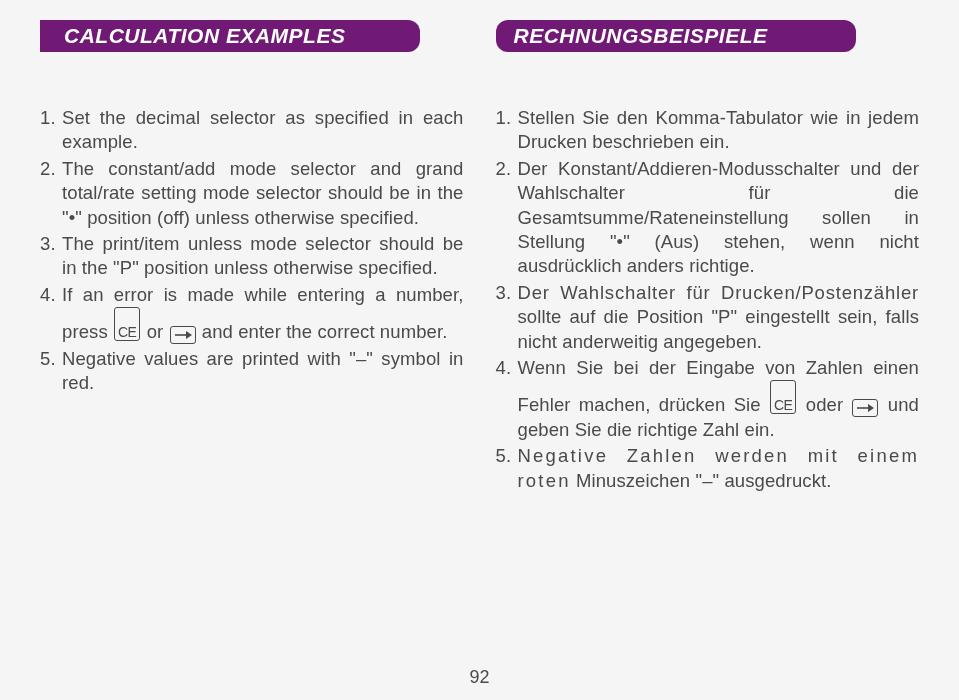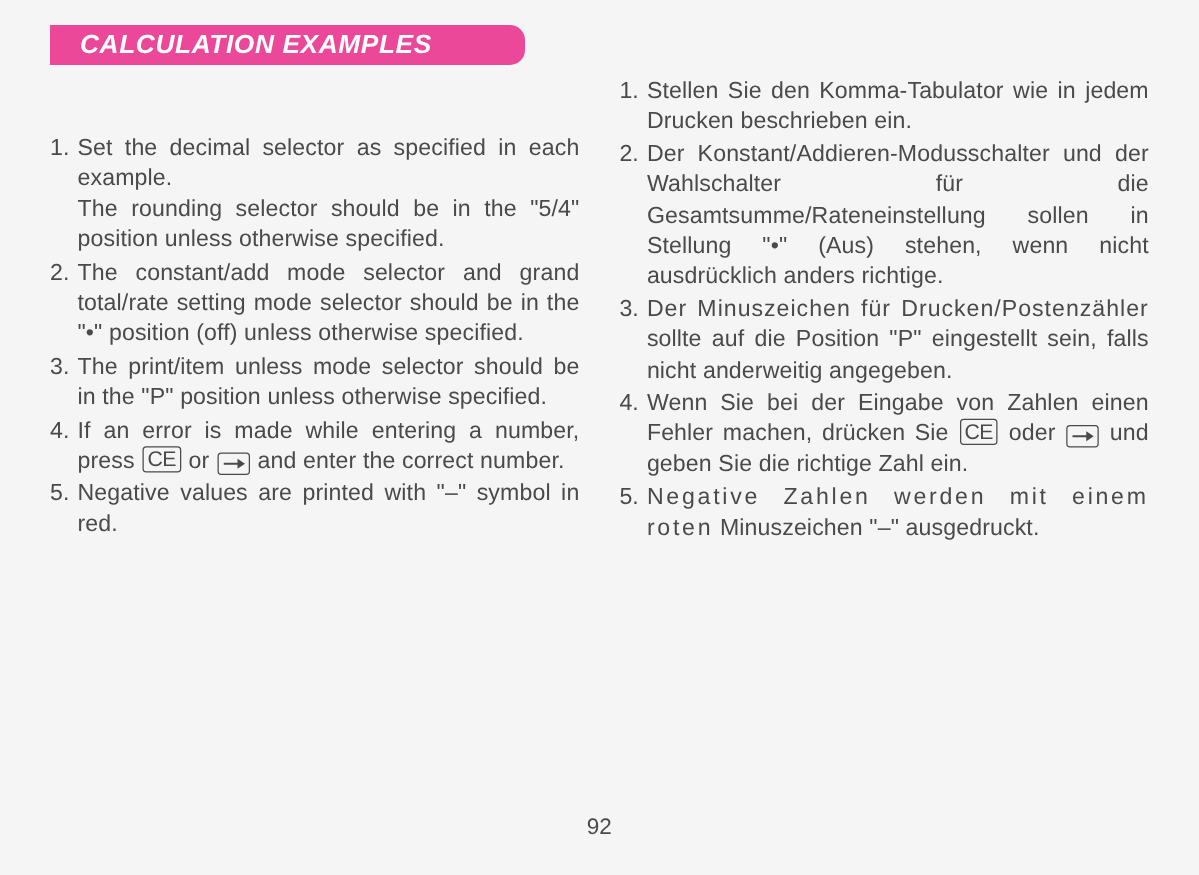--- a/index.html
+++ b/index.html
@@ -11,21 +11,21 @@
     color: #4a4a4a;
     padding: 20px 40px 10px 40px;
     position: relative;
   }
   .columns {
     display: flex;
     gap: 32px;
   }
   .col { flex: 1; }
   .heading {
-    background: #ec4899;
+    background: #701a75;
     color: #fff;
     font-weight: bold;
     font-style: italic;
     padding: 4px 16px 4px 24px;
     margin-bottom: 14px;
     font-size: 21px;
     letter-spacing: 0.5px;
     display: inline-block;
     position: relative;
     border-radius: 0 12px 12px 0;
@@ -54,85 +54,85 @@
     line-height: 1.32;
     text-align: justify;
     padding-left: 22px;
     letter-spacing: 0.1px;
     margin-bottom: 2px;
   }
   .keycap {
     display: inline-block;
     border: 1.5px solid #4a4a4a;
     border-radius: 3px;
-    font-size: 17px;
+    font-size: 14px;
     line-height: 1;
-    padding: 1px 3px 1px 3px;
+    padding: 17px 3px 1px 3px;
     vertical-align: 1px;
     font-family: Arial, sans-serif;
     letter-spacing: -0.5px;
     margin: 0 1px;
   }
   .keyarrow {
     display: inline-flex;
     align-items: center;
     justify-content: center;
     border: 1.5px solid #4a4a4a;
     border-radius: 3px;
     width: 26px;
     height: 18px;
     vertical-align: -2px;
     margin: 0 1px;
   }
   .keyarrow svg { display: block; }
   .page-num {
     position: absolute;
-    bottom: 28px;
+    bottom: 12px;
     left: 0;
     width: 100%;
     text-align: center;
     font-size: 18px;
   }
   .stretch { letter-spacing: 2.2px; }
   .stretch-sm { letter-spacing: 0.8px; }
 </style>
 </head>
 <body>
 
 <div class="columns">
 
   <div class="col col-left">
     <div class="heading">CALCULATION EXAMPLES</div>
     <ol>
       <li>
         <span>Set the decimal selector as specified in each example.</span>
-        <div class="subtext" style="padding-left:0;">The rounding selector should be in the "5/4" position unless otherwise specified.</div>
       </li>
       <li>The constant/add mode selector and grand total/rate setting mode selector should be in the "•" position (off) unless otherwise specified.</li>
       <li>The print/item unless mode selector should be in the "P" position unless otherwise specified.</li>
       <li>
         <span>If an error is made while entering a number, press </span><span class="keycap">CE</span><span> or </span><span class="keyarrow">
             <svg width="18" height="10" viewBox="0 0 18 10">
               <line x1="1" y1="5" x2="14" y2="5" stroke="#4a4a4a" stroke-width="1.6"></line>
               <polygon points="12,1 18,5 12,9" fill="#4a4a4a"></polygon>
             </svg>
           </span><span> and enter the correct number.</span>
       </li>
       <li>Negative values are printed with "–" symbol in red.</li>
     </ol>
   </div>
 
   <div class="col col-right">
+    <div class="heading">RECHNUNGSBEISPIELE</div>
     <ol>
       <li>
         <span>Stellen Sie den Komma-Tabulator wie in jedem Drucken beschrieben ein.</span>
       </li>
       <li>Der Konstant/Addieren-Modusschalter und der Wahlschalter für die Gesamtsumme/Rateneinstellung sollen in Stellung "•" (Aus) stehen, wenn nicht ausdrücklich anders richtige.</li>
       <li>
-        <span class="stretch-sm">Der Minuszeichen für Drucken/Postenzähler</span><span> sollte auf die Position "P" eingestellt sein, falls nicht anderweitig angegeben.</span>
+        <span class="stretch-sm">Der Wahlschalter für Drucken/Postenzähler</span><span> sollte auf die Position "P" eingestellt sein, falls nicht anderweitig angegeben.</span>
       </li>
       <li>
         <span>Wenn Sie bei der Eingabe von Zahlen einen Fehler machen, drücken Sie </span><span class="keycap">CE</span><span> oder </span><span class="keyarrow">
             <svg width="18" height="10" viewBox="0 0 18 10">
               <line x1="1" y1="5" x2="14" y2="5" stroke="#4a4a4a" stroke-width="1.6"></line>
               <polygon points="12,1 18,5 12,9" fill="#4a4a4a"></polygon>
             </svg>
           </span><span> und geben Sie die richtige Zahl ein.</span>
       </li>
       <li>

